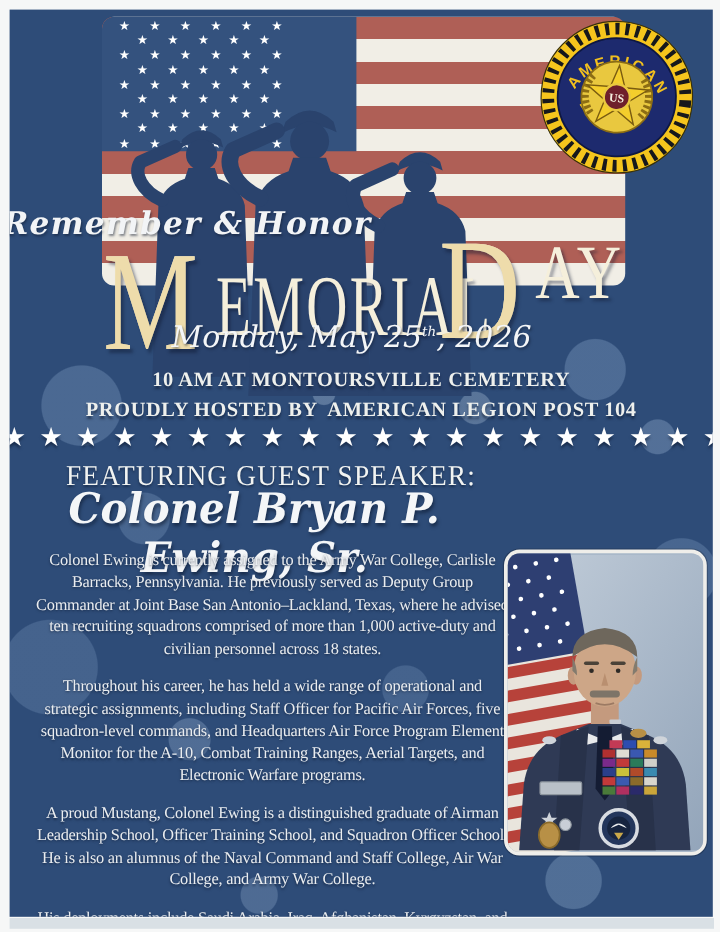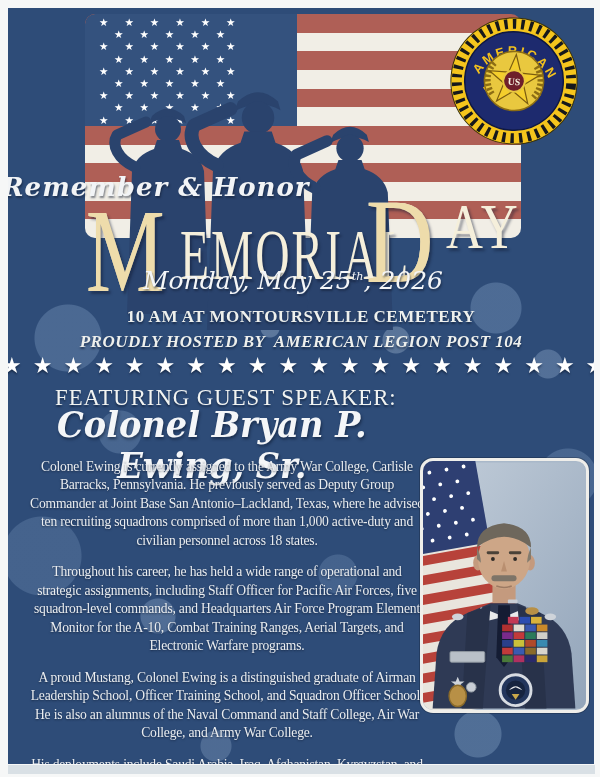--- a/index.html
+++ b/index.html
@@ -72,21 +72,21 @@
   .date-script { position:absolute; left:0; right:0; top:258px; text-align:center;
     font-family:"DejaVu Serif", cursive; font-style:italic; font-weight:normal;
     font-size:25px; color:#f4f6f8; transform:translateX(-8px);
     text-shadow:1px 2px 2px rgba(15,25,45,.5); }
   .date-script sup { font-size:.45em; }
 
   .event-line { position:absolute; left:0; right:0; text-align:center;
     font-weight:bold; font-size:17px; color:#eef0ed; letter-spacing:.5px;
     text-shadow:0 2px 2px rgba(10,20,40,.55); white-space:pre-wrap; }
   .event-line.l1 { top:299px; }
-  .event-line.l2 { top:324px;font-style:italic; }
+  .event-line.l2 { top:324px; }
 
   .star-divider { position:absolute; left:-6px; right:-6px; top:343px; height:30px;
     text-align:center; font-size:22px; line-height:30px; letter-spacing:2px;
     color:#ffffff; overflow:hidden; white-space:nowrap;
     font-family:"DejaVu Sans", sans-serif;
     text-shadow:0 2px 2px rgba(10,20,40,.5); }
 
   .speaker-heading { position:absolute; left:47px; top:376px;
     font-size:24px; color:#f2f4f2; letter-spacing:1px;
     text-shadow:0 2px 2px rgba(10,20,40,.55); transform:scaleX(.95); transform-origin:left; }

